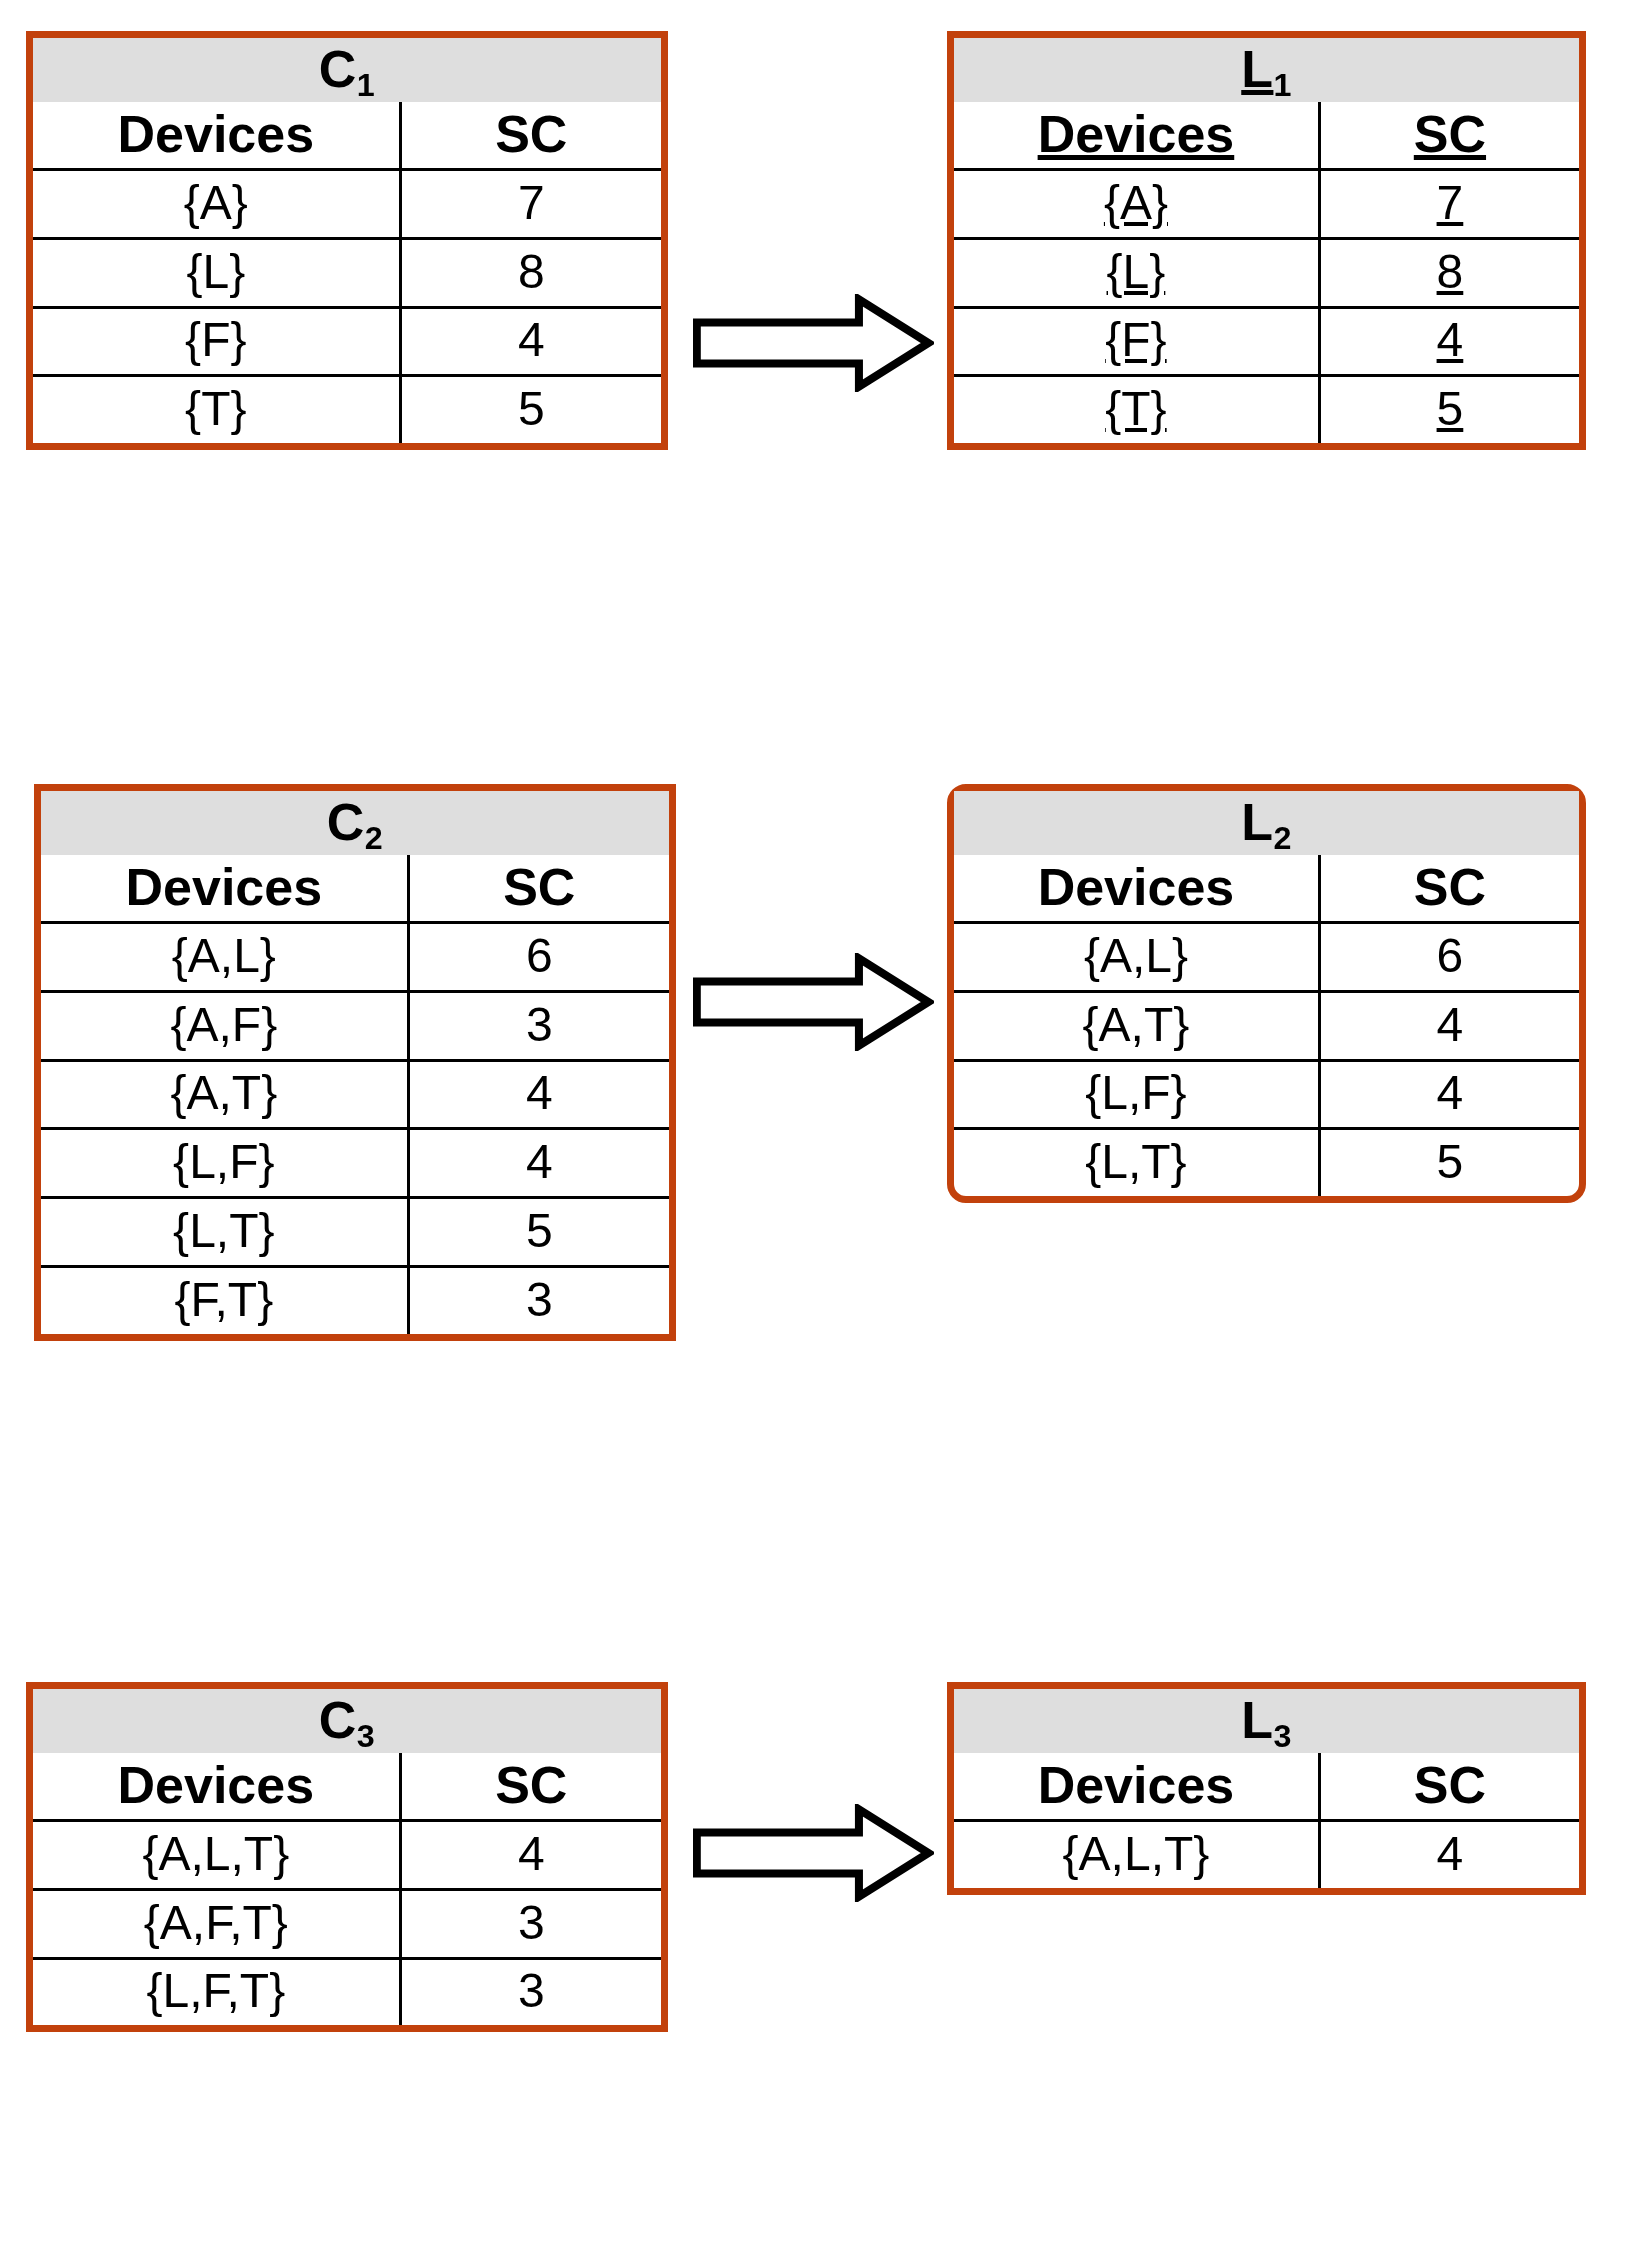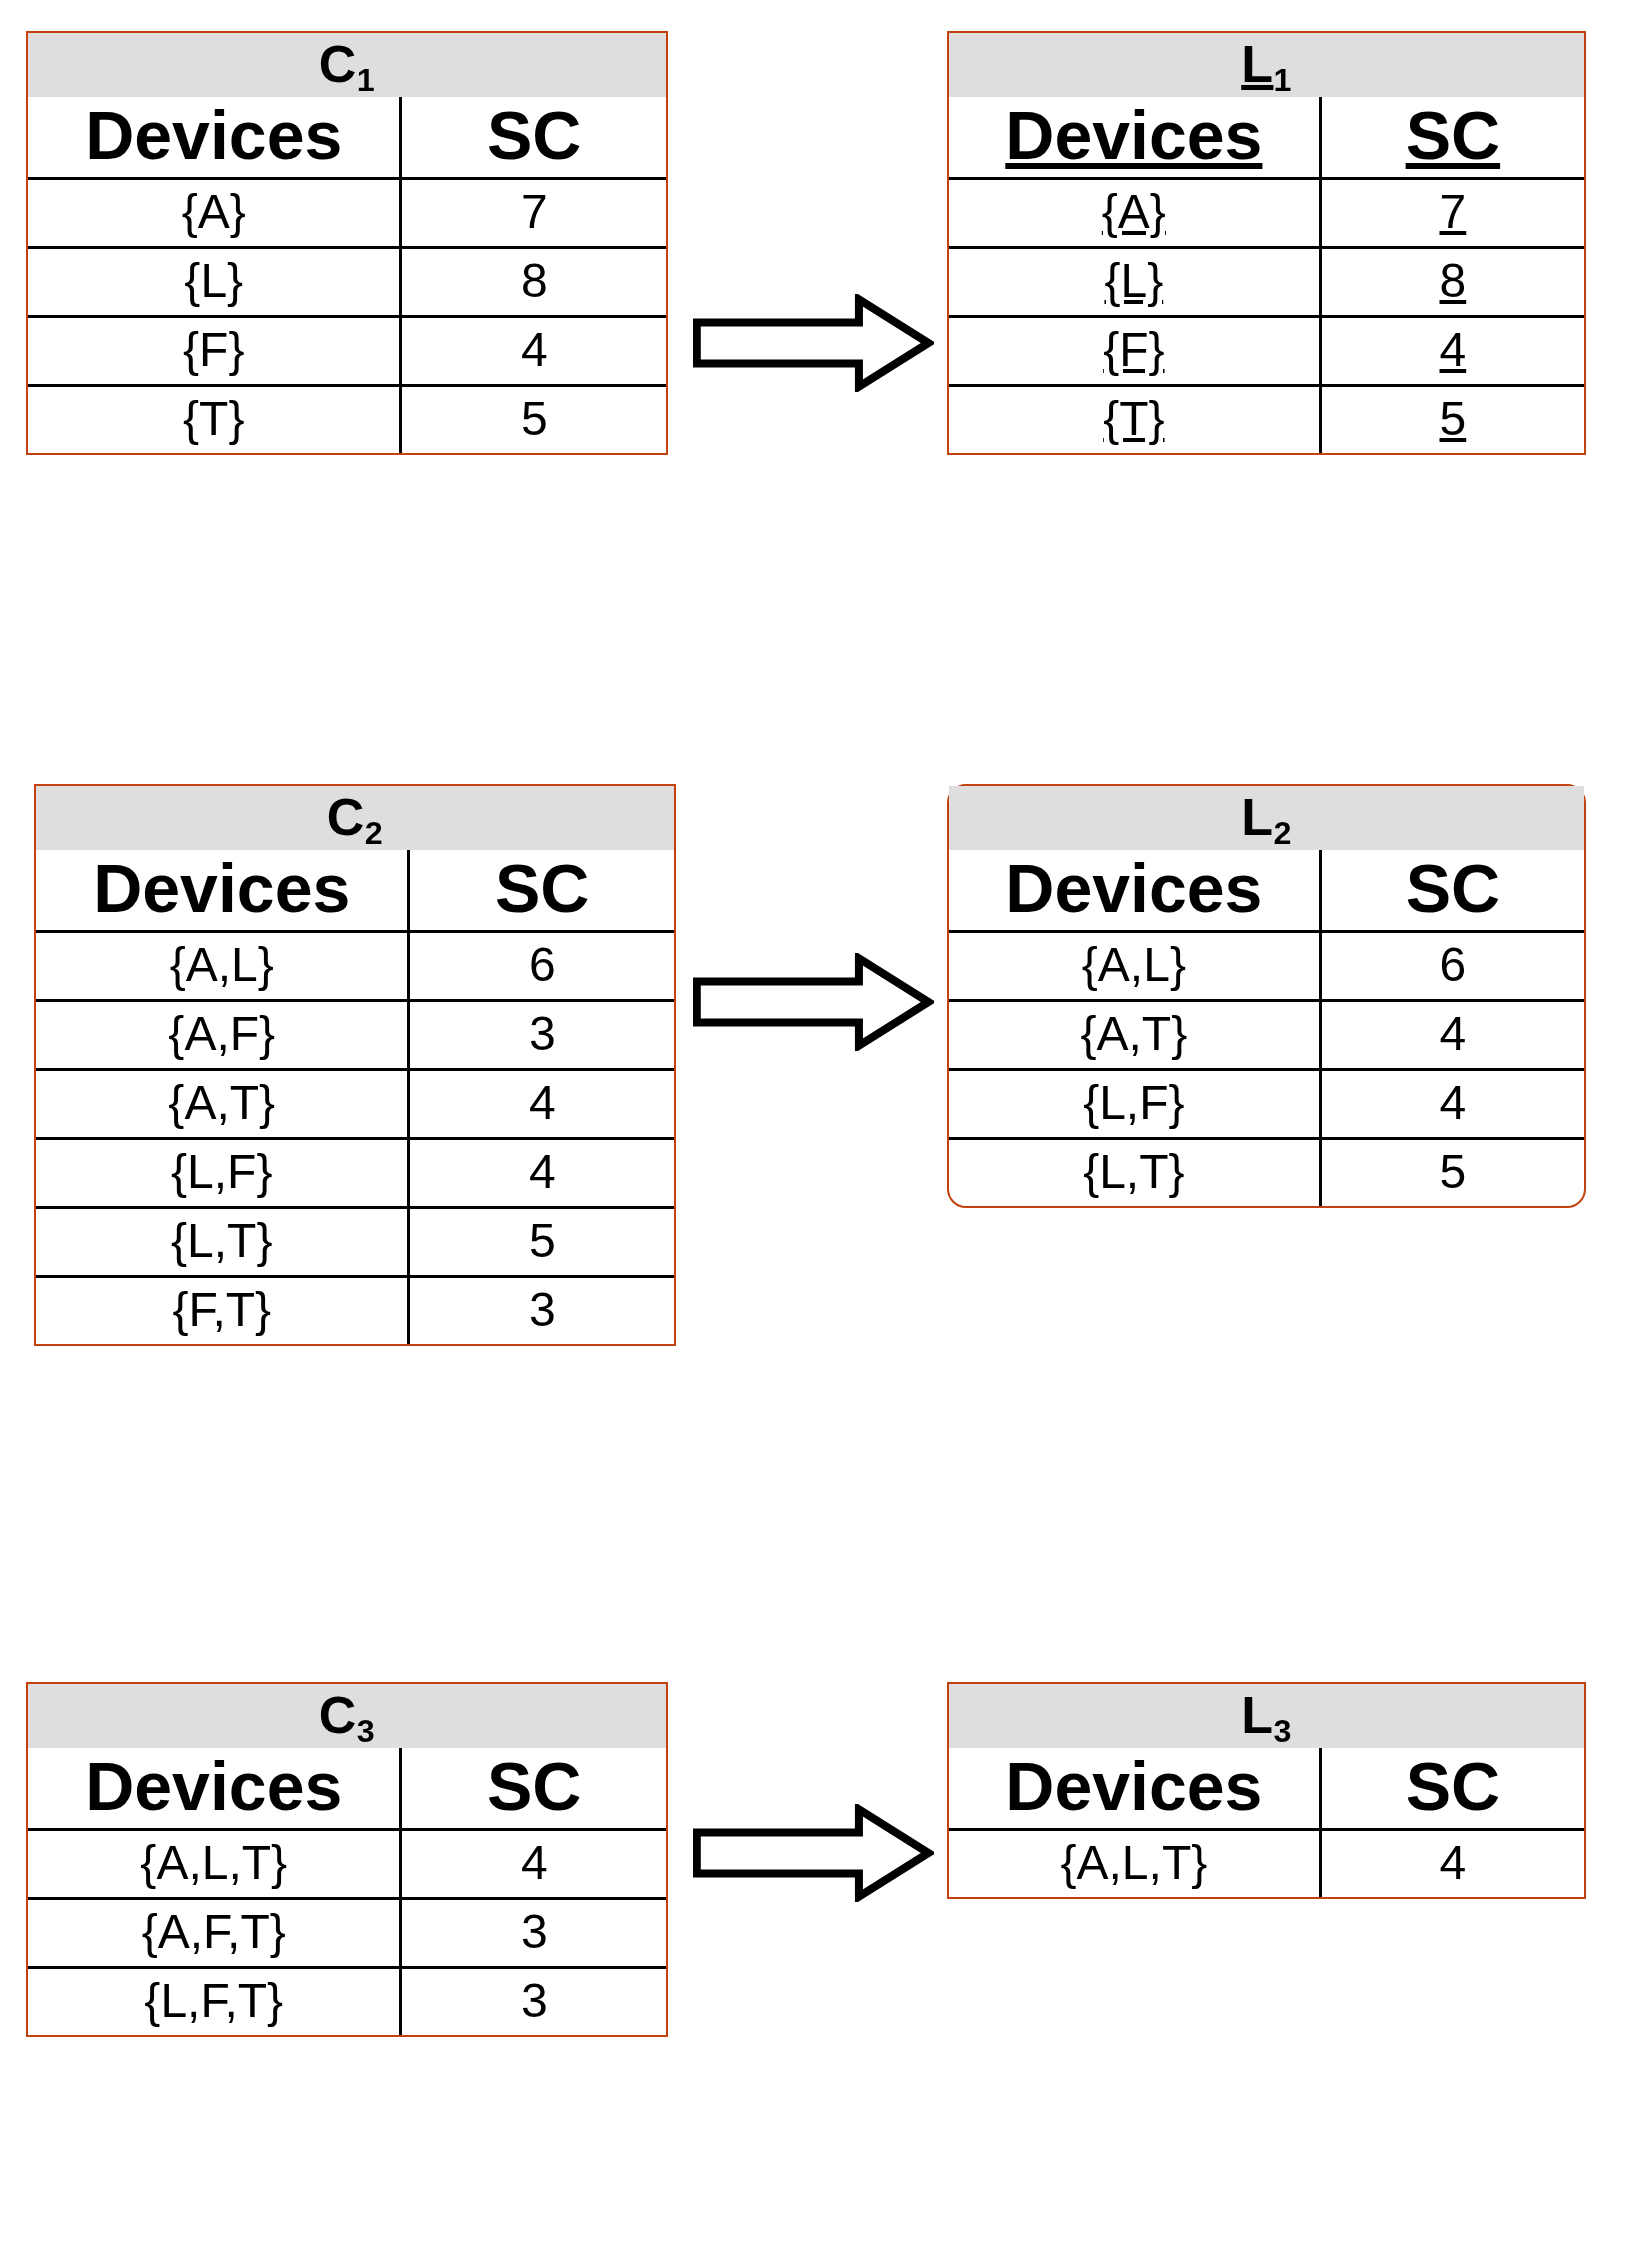--- a/index.html
+++ b/index.html
@@ -18,21 +18,21 @@
   .diagram {
     position: absolute;
     left: 0; top: 0;
     width: 1629px;
     height: 2258px;
   }
 
   
   .tbl {
     position: absolute;
-    border: 2px solid #c2410c;
+    border: 7px solid #c2410c;
     border-collapse: collapse;
     background: #fff;
     box-sizing: border-box;
   }
   .tbl-inner {
     display: table;
     width: 100%;
     border-collapse: collapse;
     table-layout: fixed;
   }
@@ -62,21 +62,21 @@
   }
   .caption-cell sub {
     font-size: 0.62em;
     vertical-align: baseline;
     position: relative;
     top: 0.28em;
     font-weight: bold;
   }
   .hdr-cell {
     font-weight: bold;
-    font-size: 68px;
+    font-size: 52px;
   }
   .col-dev { width: 58.5%; }
   .col-sc  { width: 41.5%; }
 
   
   .trow .tcell:first-child { border-left: none; }
   .trow .tcell:last-child  { border-right: none; }
   .trow:first-child .tcell { border-top: none; }
   .trow:last-child  .tcell { border-bottom: none; }
 

